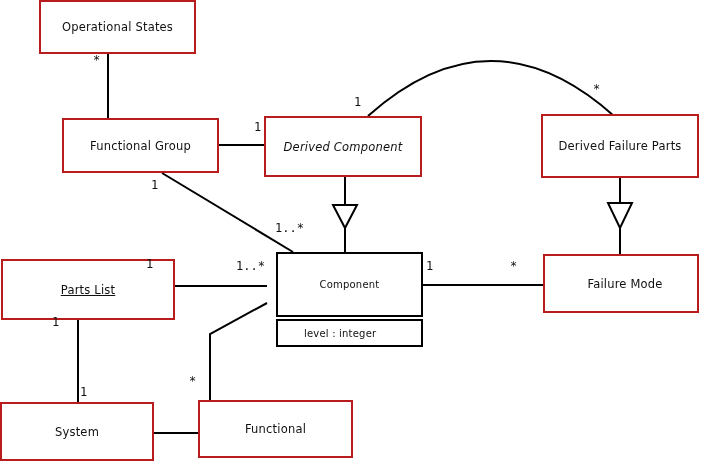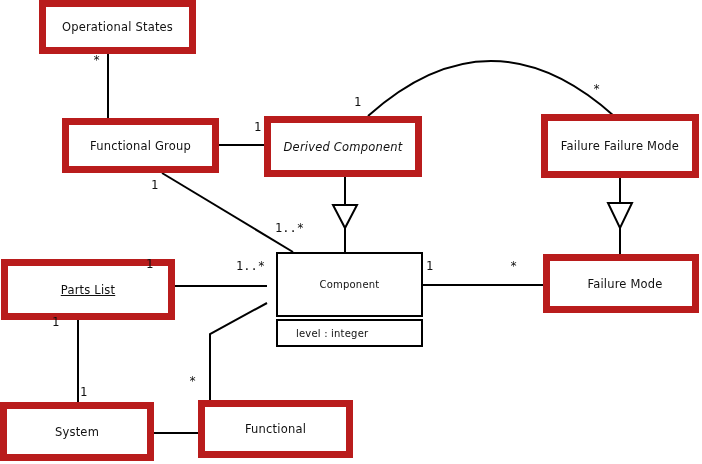--- a/index.html
+++ b/index.html
@@ -20,21 +20,21 @@
     position: absolute;
     left: 0;
     top: 0;
     width: 702px;
     height: 464px;
   }
   .node {
     position: absolute;
     box-sizing: border-box;
     background: #ffffff;
-    border: 7px solid #b91c1c;
+    border: 2px solid #b91c1c;
     display: flex;
     align-items: center;
     justify-content: center;
     font-size: 11.5px;
     letter-spacing: 0.2px;
     white-space: nowrap;
   }
   .node-group {
     position: absolute;
     box-sizing: border-box;
@@ -47,21 +47,21 @@
     align-items: center;
     justify-content: center;
     font-size: 10px;
     letter-spacing: 0.2px;
     white-space: nowrap;
     margin-left: 9px;
   }
   .compartment.attr {
     margin-top: 2px;
     justify-content: flex-start;
-    padding-left: 18px;
+    padding-left: 26px;
   }
   .mult {
     position: absolute;
     font-family: "DejaVu Sans Mono", monospace;
     font-size: 12px;
     line-height: 14px;
     color: #111111;
     white-space: nowrap;
   }
 </style>
@@ -105,21 +105,21 @@
 
   <div class="node" style="left:36px; top:118px; width:157px; height:55px;margin-left:26px;">
     <span>Functional Group</span>
   </div>
 
   <div class="node" style="left:264px; top:116px; width:158px; height:61px;font-style:italic;">
     <span>Derived Component</span>
   </div>
 
   <div class="node" style="left:541px; top:114px; width:158px; height:64px;">
-    <span>Failure Failure Mode</span>
+    <span>Derived Failure Parts</span>
   </div>
 
   <div class="node" style="left:1px; top:259px; width:174px; height:61px;text-decoration:underline;">
     <span>Parts List</span>
   </div>
 
   <div class="node-group" style="left:267px; top:252px; width:156px;">
     <div class="compartment" style="height:65px;">
       <span>Component</span>
     </div>

